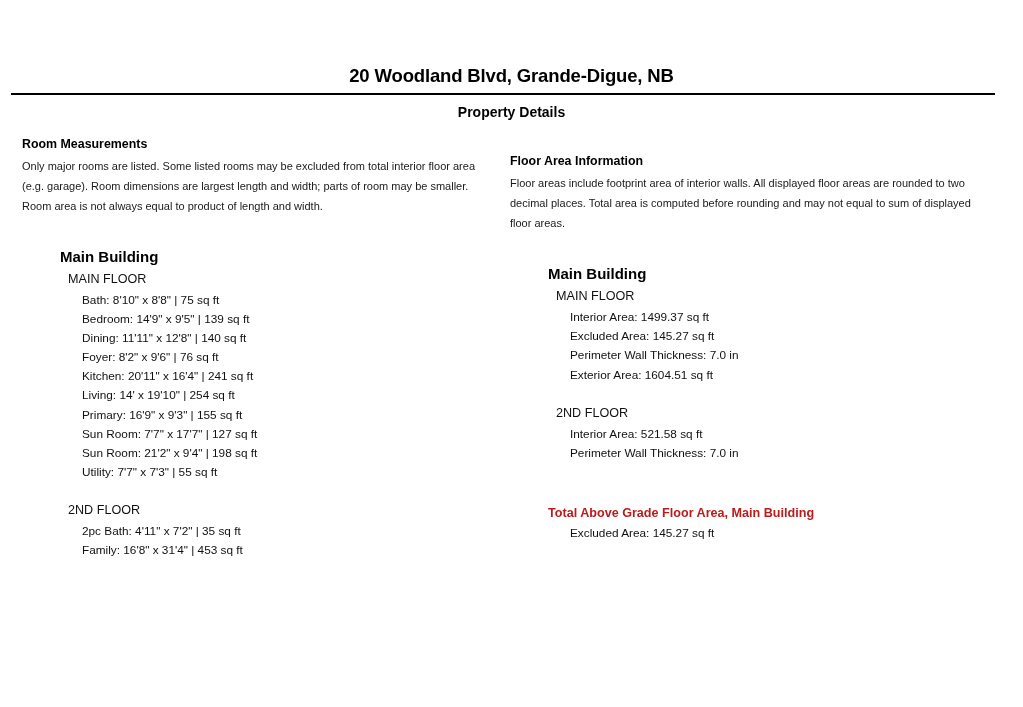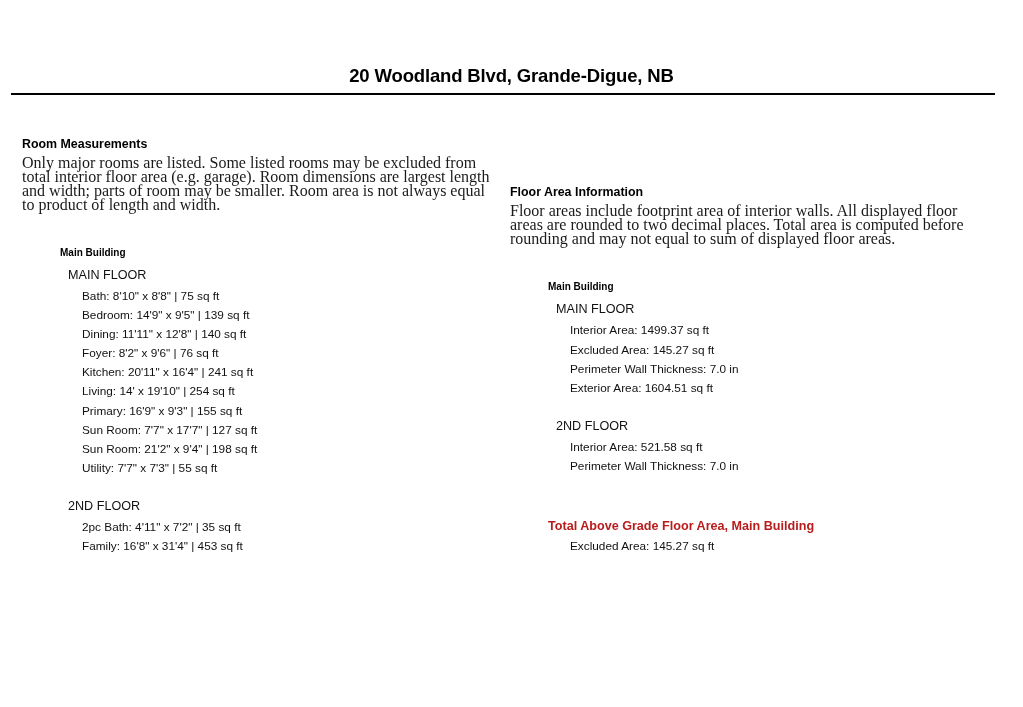--- a/index.html
+++ b/index.html
@@ -52,21 +52,21 @@
     line-height: 18px;
   }
 
   
   .columns {
     position: absolute;
     top: 88px;
     left: 0;
     width: 1023px;
     display: flex;
-    align-items: flex-end;
+    align-items: center;
   }
   .col {
     box-sizing: border-box;
   }
   .col-left {
     width: 510px;
     padding-left: 22px;
     padding-right: 18px;
   }
   .col-right {
@@ -81,33 +81,32 @@
   }
 
   .section-heading {
     font-size: 12.4px;
     font-weight: bold;
     color: #000000;
     margin: 0 0 3px 0;
     line-height: 17px;
   }
   .section-note {
-    font-size: 16px;
+    font-size: 11px;
     font-weight: normal;
     color: #1a1a1a;
     margin: 0;
-    line-height: 14px;
-    font-family: Liberation Serif, serif;
+    line-height: 20px;
   }
 
   .building-block {
     margin-top: 32px;
   }
   .building-name {
-    font-size: 10px;
+    font-size: 15px;
     font-weight: bold;
     color: #000000;
     margin: 0 0 5px 0;
     padding-left: 38px;
     line-height: 17px;
   }
   .floor-block {
     margin-bottom: 0;
   }
   .floor-block + .floor-block {
@@ -146,20 +145,21 @@
     line-height: 18px;
   }
 </style>
 </head>
 <body>
 
 <div class="page">
 
   <h1 class="doc-title">20 Woodland Blvd, Grande-Digue, NB</h1>
   <hr class="title-rule">
+  <h2 class="doc-subtitle">Property Details</h2>
 
   <div class="columns">
 
     <div class="col col-left">
 
       <div class="section-heading">Room Measurements</div>
       <p class="section-note">Only major rooms are listed. Some listed rooms may be excluded from total interior floor area (e.g. garage). Room dimensions are largest length and width; parts of room may be smaller. Room area is not always equal to product of length and width.</p>
 
       <div class="building-block">
         <div class="building-name">Main Building</div>

